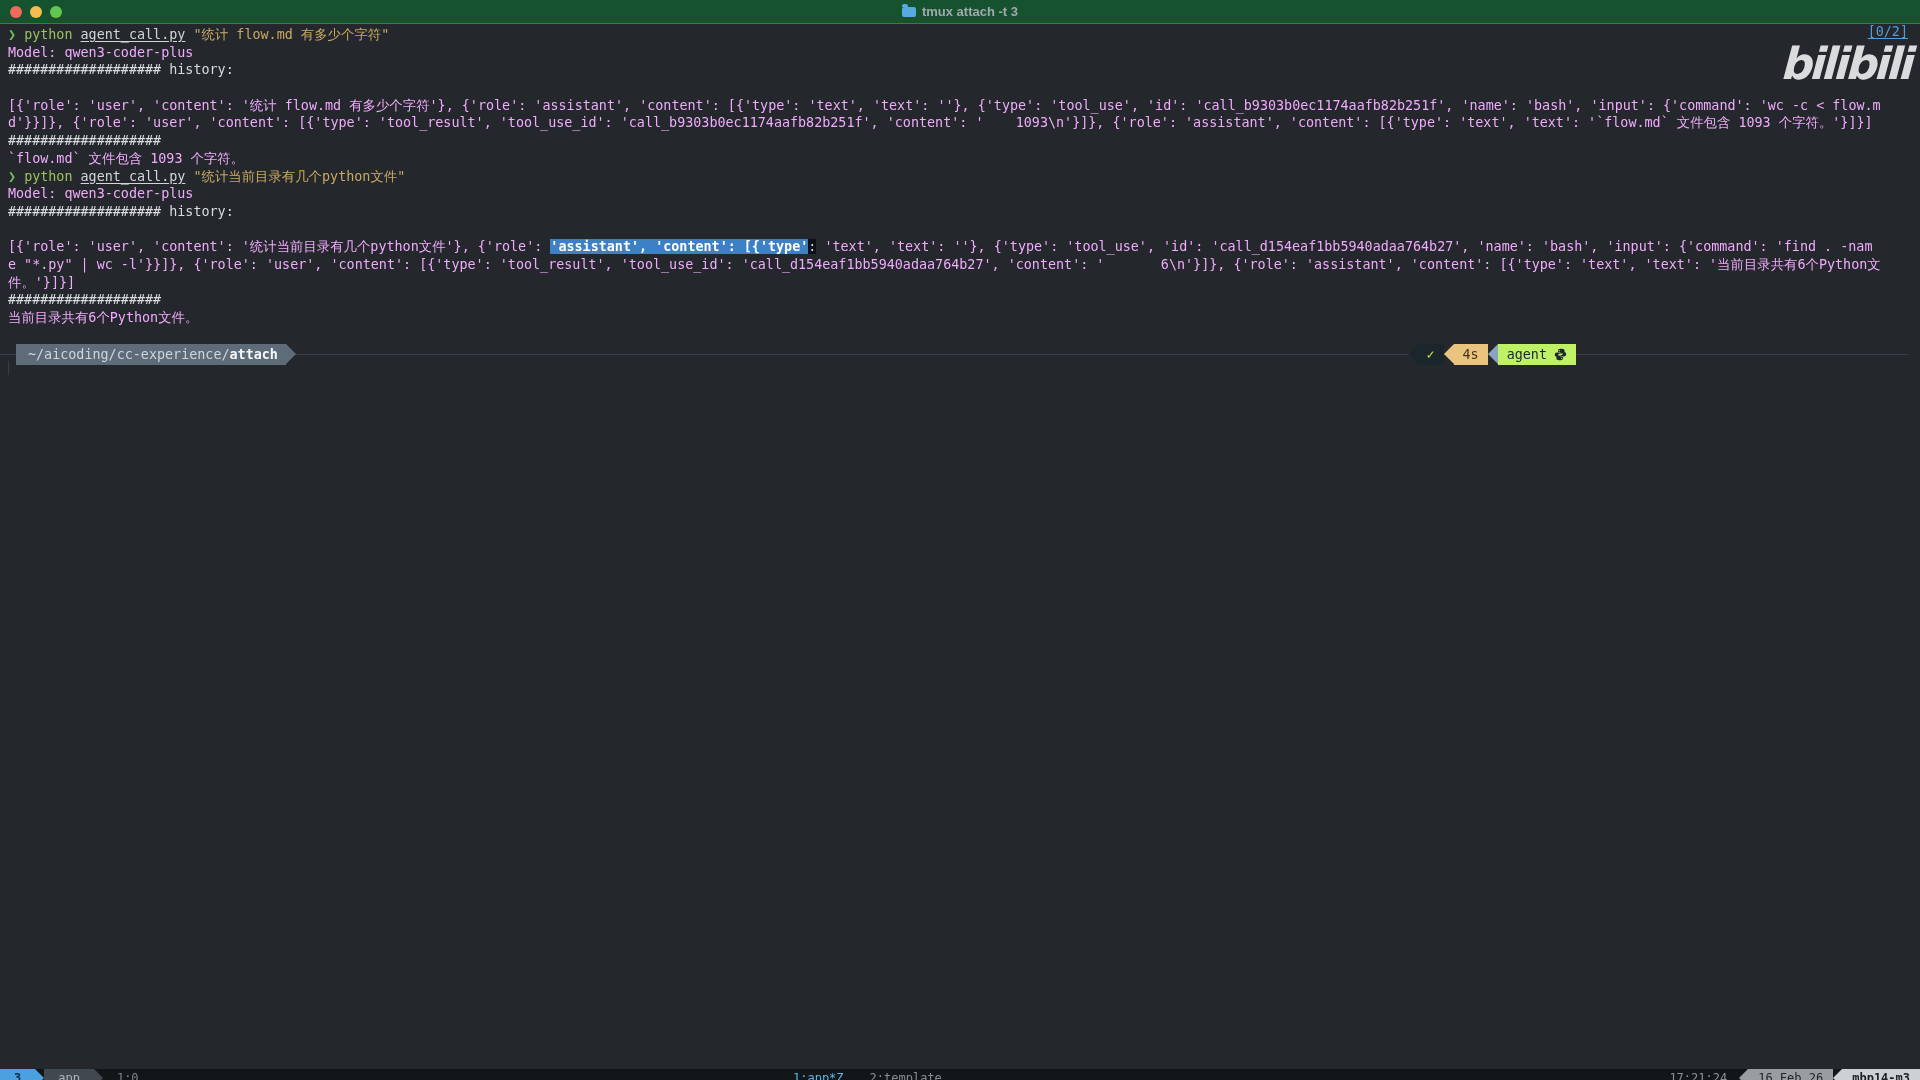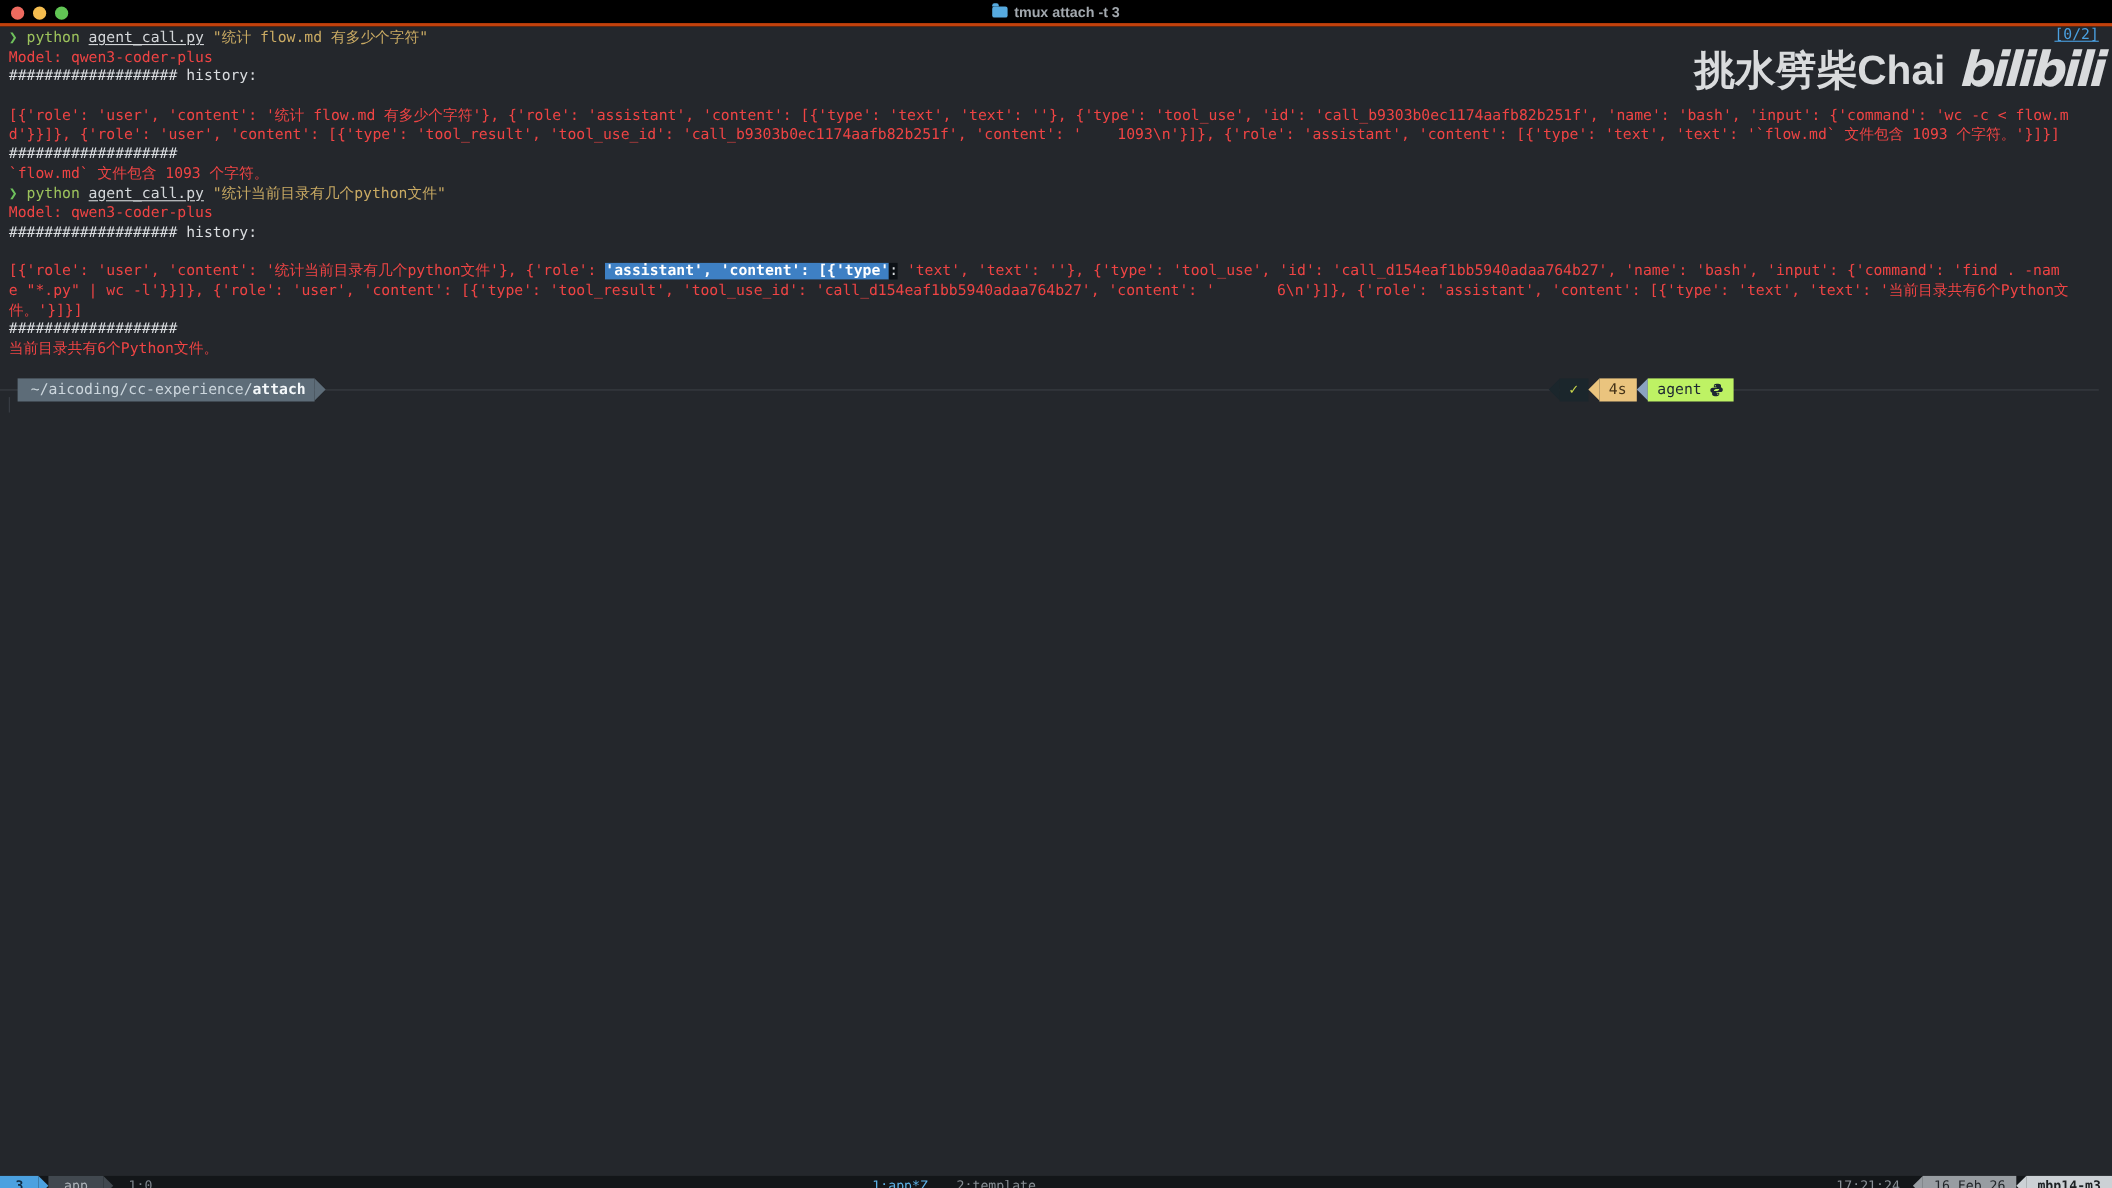--- a/index.html
+++ b/index.html
@@ -1,21 +1,21 @@
 <!DOCTYPE html>
 <html><head>
 <meta charset="utf-8">
 <style>
   * { margin:0; padding:0; box-sizing:border-box; }
   html,body { width:1920px; height:1080px; overflow:hidden; }
   body { background:#24272c; font-family:"DejaVu Sans Mono", monospace; position:relative; }
 
   
   .titlebar { position:absolute; top:0; left:0; width:1920px; height:24px;
-    background:#000000; border-bottom:3px solid #c2410c;
+    background:#14532d; border-bottom:1px solid #c2410c;
     display:flex; align-items:center; justify-content:center; }
   .lights { position:absolute; left:10px; top:6px; display:flex; gap:8px; }
   .light { width:12px; height:12px; border-radius:50%; }
   .light.red { background:#ee6a5f; }
   .light.yellow { background:#f5bd4f; }
   .light.green { background:#61c554; }
   .title-wrap { display:flex; align-items:center; gap:6px;
     font-family:"Liberation Sans", sans-serif; font-size:13px; font-weight:700; color:#a2a8ae; }
   .folder { width:14px; height:10px; background:#56aadf; border-radius:2px; position:relative; }
   .folder::before { content:""; position:absolute; top:-3px; left:0; width:6px; height:3px;
@@ -28,21 +28,21 @@
   .wm-logo { font-family:"DejaVu Sans", sans-serif; font-size:44px; font-weight:800;
     font-style:italic; letter-spacing:-3px; transform:skewX(-4deg); }
 
   
   .term { position:absolute; top:26px; left:8px; width:1910px; }
   .trow { height:17.7px; line-height:17.7px; font-size:13.4px; white-space:pre; overflow:hidden; }
   .c-pc  { color:#6fc15c; }
   .c-cmd { color:#9cc25c; }
   .c-file{ color:#d3d6d9; text-decoration:underline; text-underline-offset:2px; }
   .c-str { color:#c9aa63; }
-  .c-d   { color:#ef4444; }
+  .c-d   { color:#f0abfc; }
   .c-h   { color:#d9dcdf; }
   .c-sel { background:#3e80c4; color:#ffffff;font-weight:bold; }
   .c-cur { background:#0d1116; color:#d9dcdf; }
 
   .counter { position:absolute; top:24px; right:12px; font-size:13.4px; color:#4aa0e0;
     text-decoration:underline; text-underline-offset:2px; }
 
   
   .promptbar { position:absolute; top:344px; left:0; width:1588px; height:21px; }
   .hline { position:absolute; top:10px; left:0; width:1908px; height:1px; background:#3a3f45; }
@@ -98,21 +98,20 @@
     <div class="light yellow"></div>
     <div class="light green"></div>
   </div>
   <div class="title-wrap">
     <div class="folder"></div>
     <span>tmux attach -t 3</span>
   </div>
 </div>
 
 <div class="watermark">
-  <span class="wm-cjk">挑水劈柴Chai</span>
   <span class="wm-logo">bilibili</span>
 </div>
 
 <div class="counter">[0/2]</div>
 
 <div class="term" id="term">
     <div class="trow"><span class="c-pc">❯ </span><span class="c-cmd">python </span><span class="c-file">agent_call.py</span><span class="c-str"> "统计 flow.md 有多少个字符"</span></div>
     <div class="trow"><span class="c-d">Model: qwen3-coder-plus</span></div>
     <div class="trow"><span class="c-h">################### history:</span></div>
     <div class="trow"></div>

